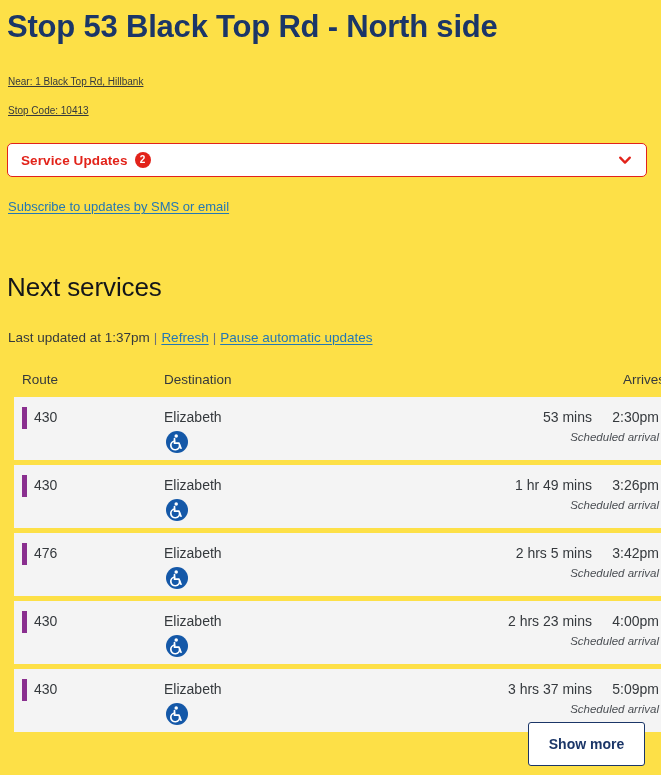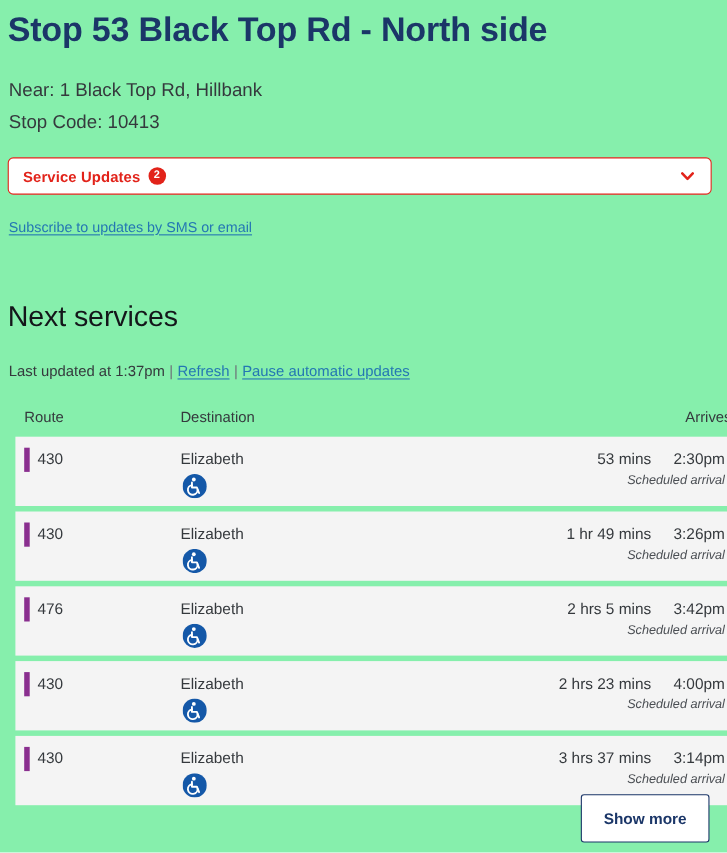--- a/index.html
+++ b/index.html
@@ -7,42 +7,43 @@
     width: 661px;
     height: 775px;
     background: #ffffff;
     font-family: "Liberation Sans", sans-serif;
     -webkit-font-smoothing: antialiased;
   }
   .page {
     position: relative;
     width: 661px;
     height: 775px;
-    background: #86efac;
+    background: #fde047;
     overflow: hidden;
   }
 
   
   .stop-title {
     position: absolute;
     left: 7px;
     top: 6px;
     font-size: 31px;
     line-height: 42px;
     font-weight: 700;
     letter-spacing: -0.2px;
     color: #1b3668;
     white-space: nowrap;
   }
   .meta-line {
     position: absolute;
     left: 8px;
-    font-size: 17px;
+    font-size: 10px;
     line-height: 18px;
     color: #35393d;
+    text-decoration: underline;
   }
   .meta-near { top: 73px; }
   .meta-code { top: 102px; }
 
   
   .service-updates {
     position: absolute;
     left: 7px;
     top: 143px;
     width: 640px;
@@ -355,21 +356,21 @@
     <span class="dest-name">Elizabeth</span>
     <span class="access-icon">
       <svg width="22" height="22" viewBox="0 0 22 22" aria-hidden="true">
         <circle cx="11" cy="11" r="11" fill="#1458a8"></circle>
         <circle cx="10.2" cy="4.9" r="1.75" fill="#ffffff"></circle>
         <path d="M8.5 7.6 L8.5 12.2 L13.0 12.2 L15.0 17.2" fill="none" stroke="#ffffff" stroke-width="1.7" stroke-linecap="round" stroke-linejoin="round"></path>
         <path d="M13.6 14.0 A4.4 4.4 0 1 1 8.6 10.0" fill="none" stroke="#ffffff" stroke-width="1.7" stroke-linecap="round"></path>
       </svg>
     </span>
     <span class="wait-time">3 hrs 37 mins</span>
-    <span class="arrive-time">3:14pm</span>
+    <span class="arrive-time">5:09pm</span>
     <span class="sched-note">Scheduled arrival</span>
   </div>
 </div>
   </div>
 
   <div class="show-more-wrap">
     <button class="show-more-btn">Show more</button>
   </div>
 
 </div>

